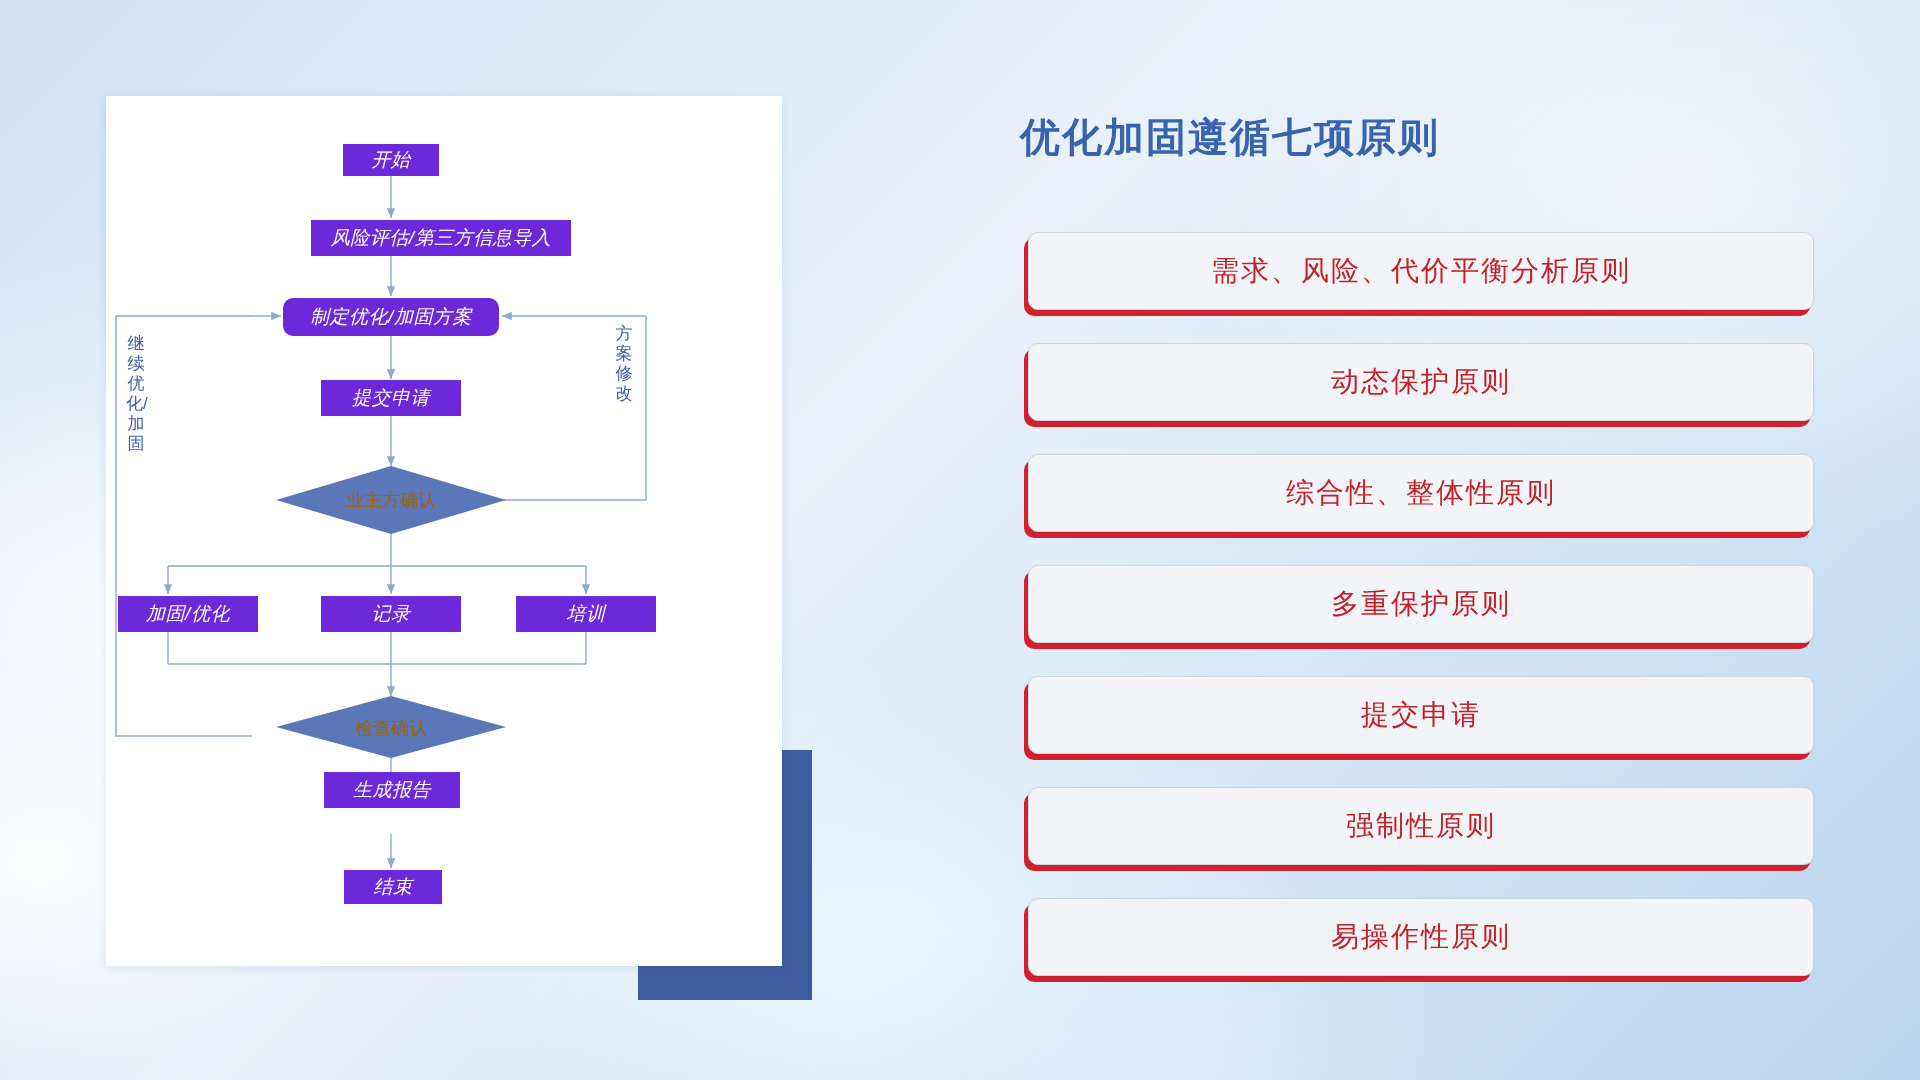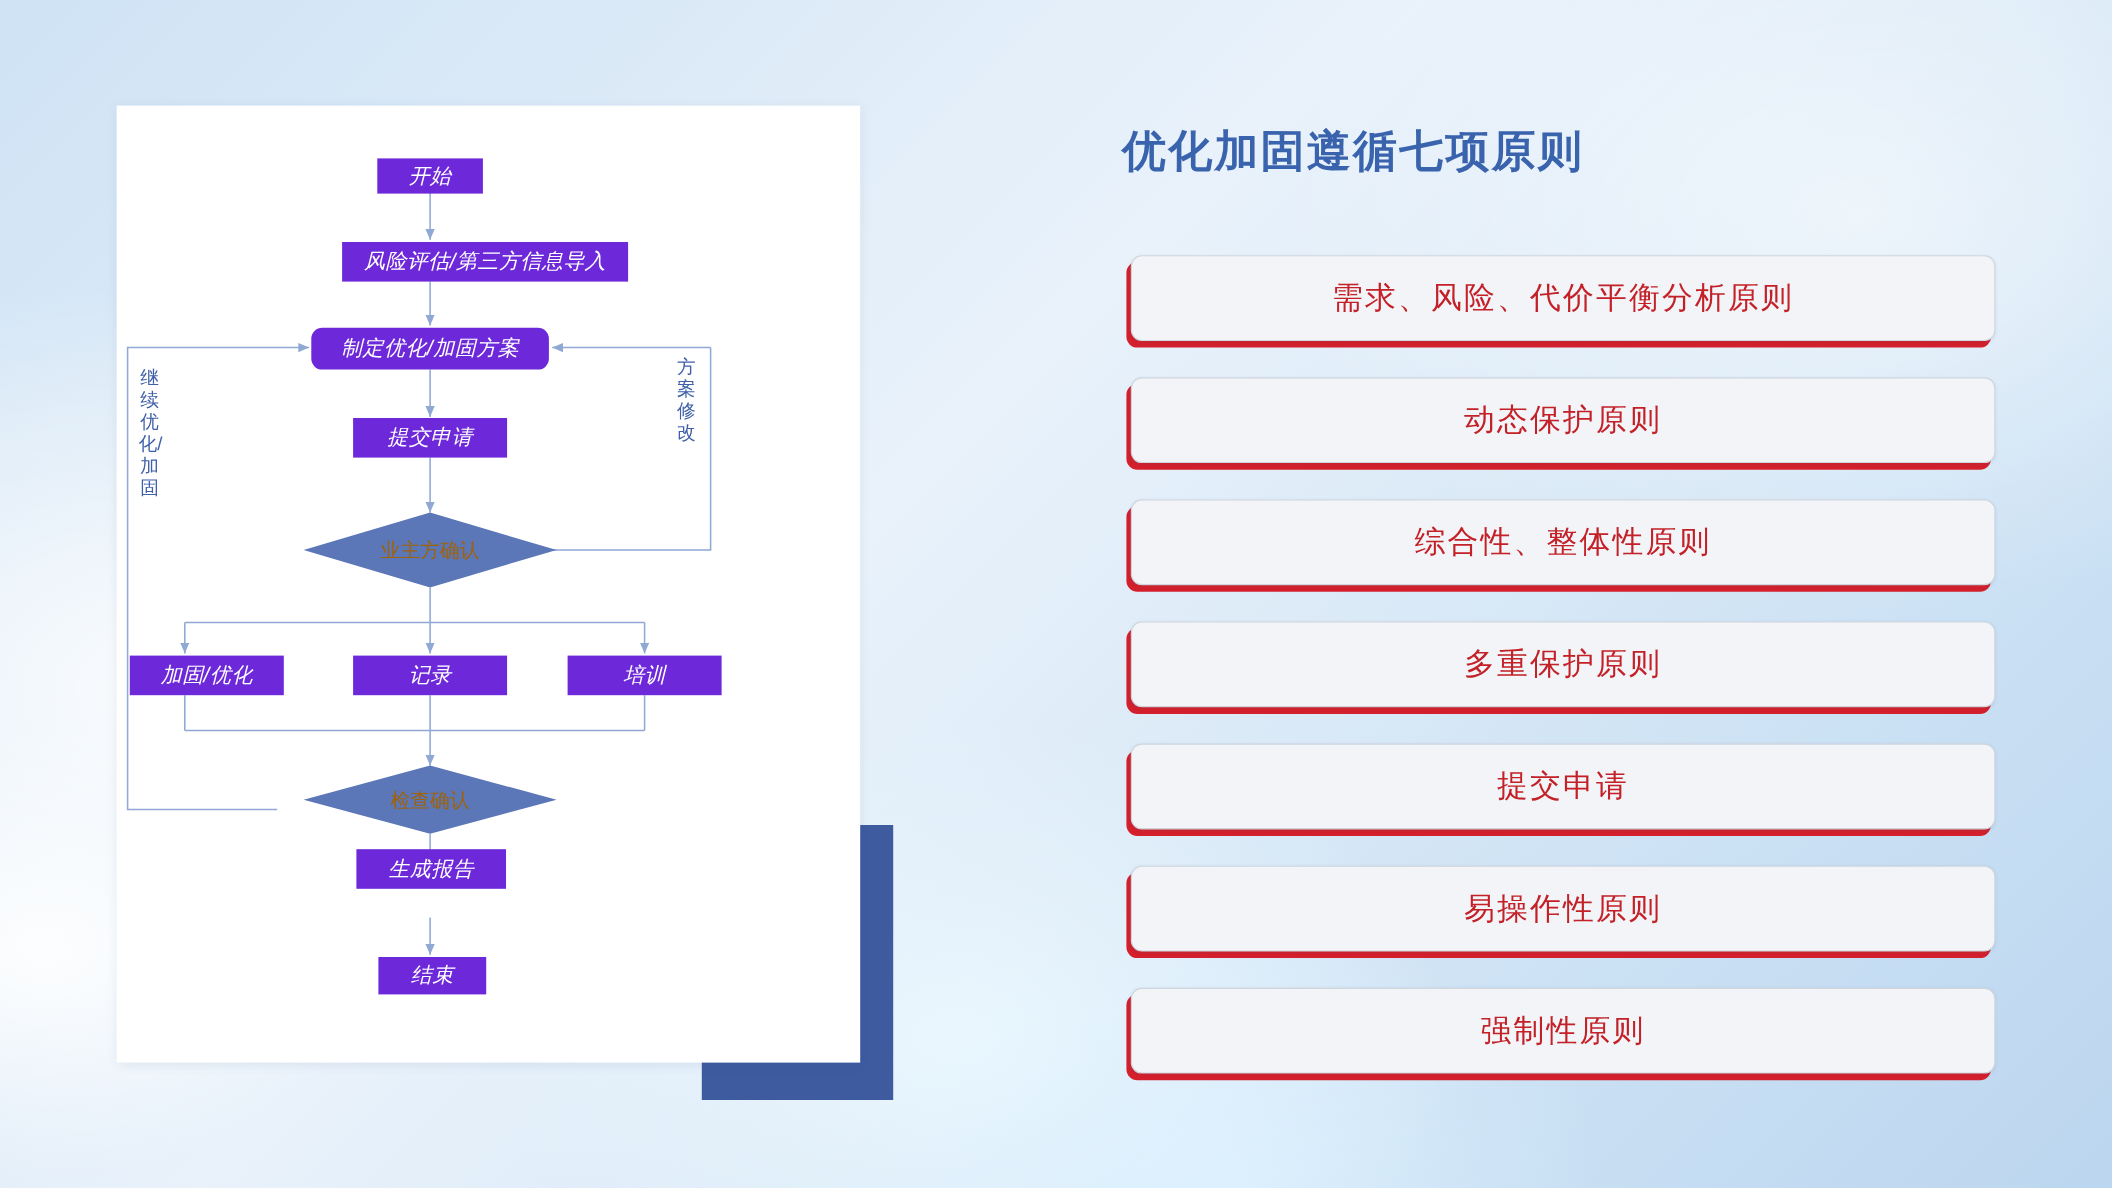--- a/index.html
+++ b/index.html
@@ -210,21 +210,21 @@
     <div class="pill-wrap">
       <div class="pill-accent"></div>
       <div class="pill">多重保护原则</div>
     </div>
     <div class="pill-wrap">
       <div class="pill-accent"></div>
       <div class="pill">提交申请</div>
     </div>
     <div class="pill-wrap">
       <div class="pill-accent"></div>
+      <div class="pill">强制性原则</div>
+    </div>
+    <div class="pill-wrap">
+      <div class="pill-accent"></div>
       <div class="pill">易操作性原则</div>
     </div>
-    <div class="pill-wrap">
-      <div class="pill-accent"></div>
-      <div class="pill">强制性原则</div>
-    </div>
   </div>
 
 </div>
 
 </body></html>

